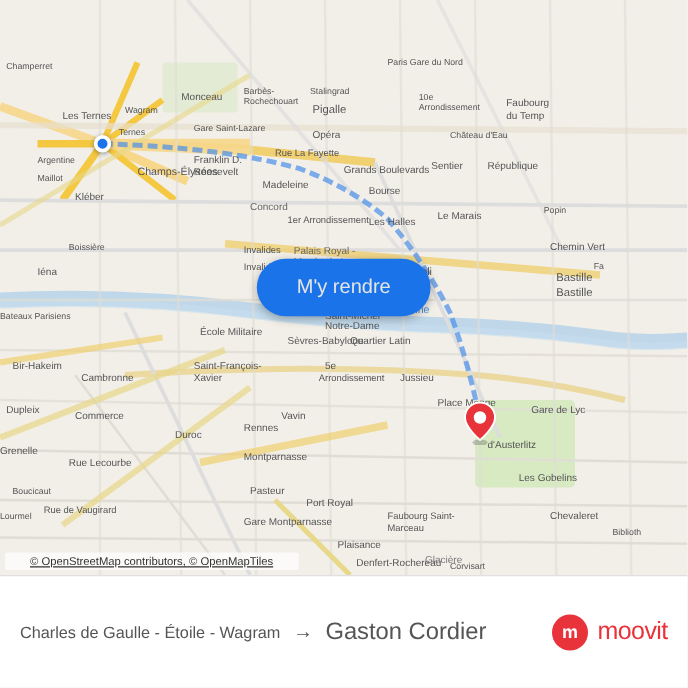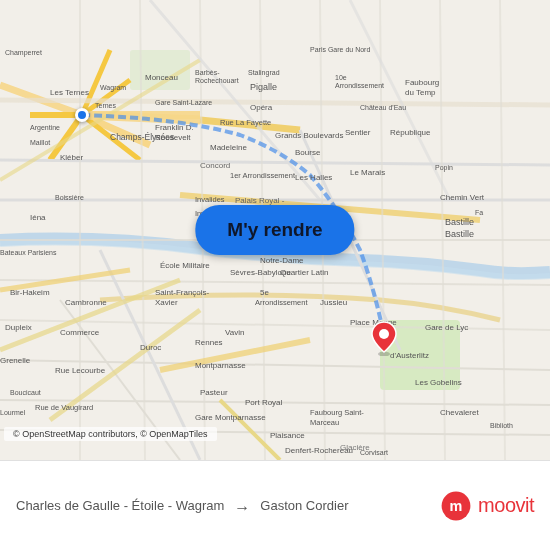--- a/index.html
+++ b/index.html
@@ -25,43 +25,44 @@
       height: 100%;
     }
 
     
     #my-rendre-btn {
       position: absolute;
       top: 50%;
       left: 50%;
       transform: translate(-50%, -50%);
       background: #1a73e8;
-      color: #0f172a;
+      color: #e5e5e5;
       border: none;
       border-radius: 24px;
       padding: 14px 32px;
-      font-size: 19px;
-      font-weight: bold;
+      font-size: 16px;
+      font-weight: normal;
       cursor: pointer;
       z-index: 10;
       white-space: nowrap;
       box-shadow: 0 2px 8px rgba(0,0,0,0.3);
     }
 
     
     #attribution {
       position: absolute;
-      bottom: 19px;
+      bottom: 4px;
       left: 4px;
       font-size: 9px;
       color: #333;
       background: rgba(255,255,255,0.7);
-      padding: 2px 9px;
+      padding: 2px 20px;
       border-radius: 2px;
       z-index: 5;
+      text-decoration: underline;
     }
 
     
     #footer {
       width: 550px;
       height: 90px;
       background: #fff;
       border-top: 1px solid #e0e0e0;
       display: flex;
       align-items: center;
@@ -83,21 +84,21 @@
     }
 
     #arrow-icon {
       display: inline-block;
       font-size: 16px;
       color: #555;
       margin: 0 6px;
     }
 
     #to-label {
-      font-size: 13px;
+      font-size: 19px;
       color: #555;
       font-weight: normal;
     }
 
     #route-row {
       display: flex;
       align-items: center;
       gap: 4px;
     }
 

